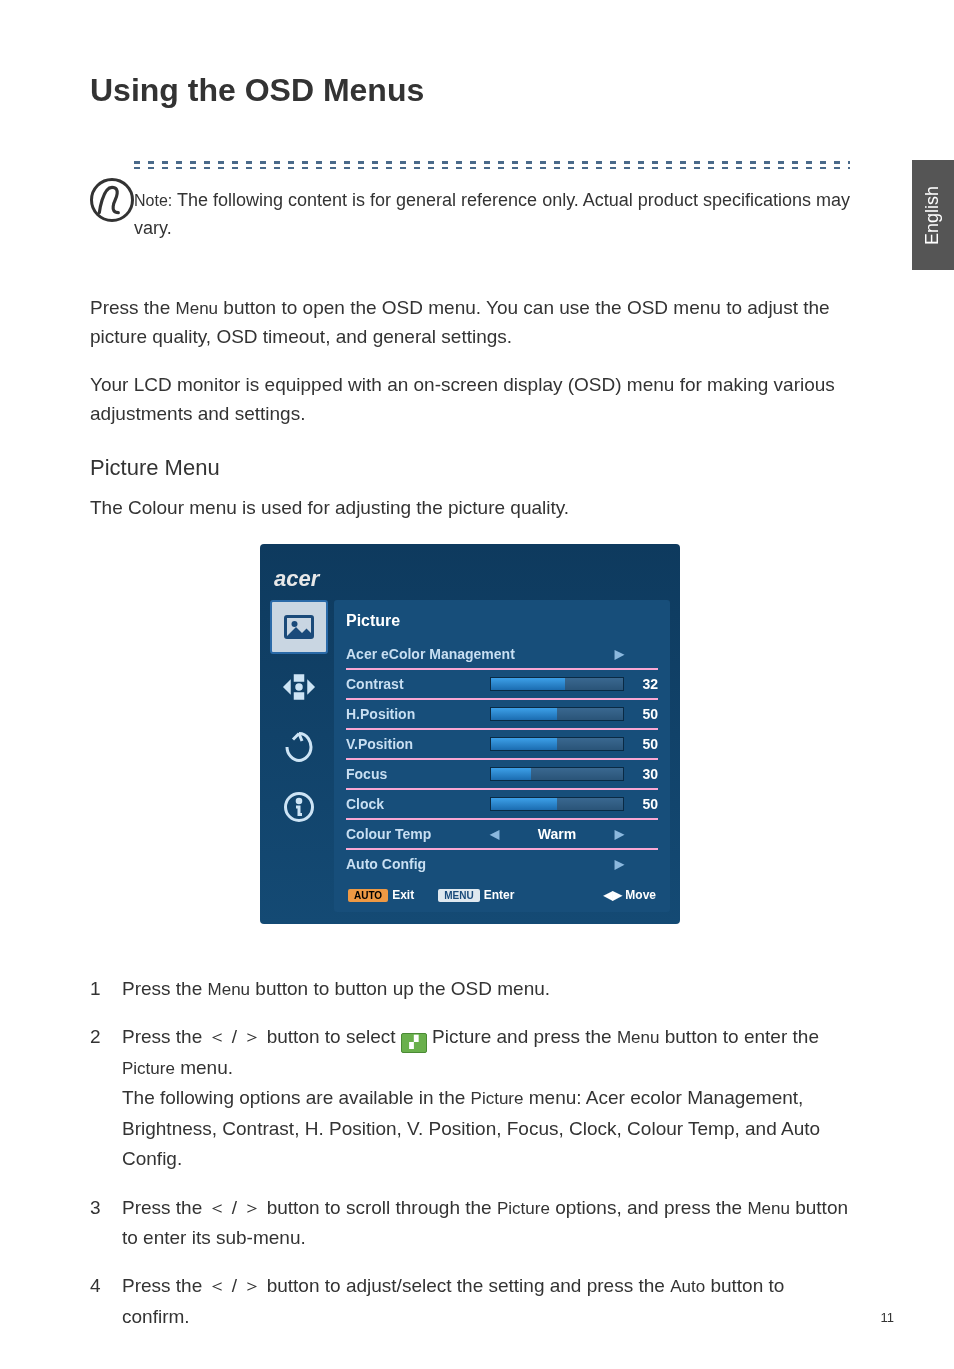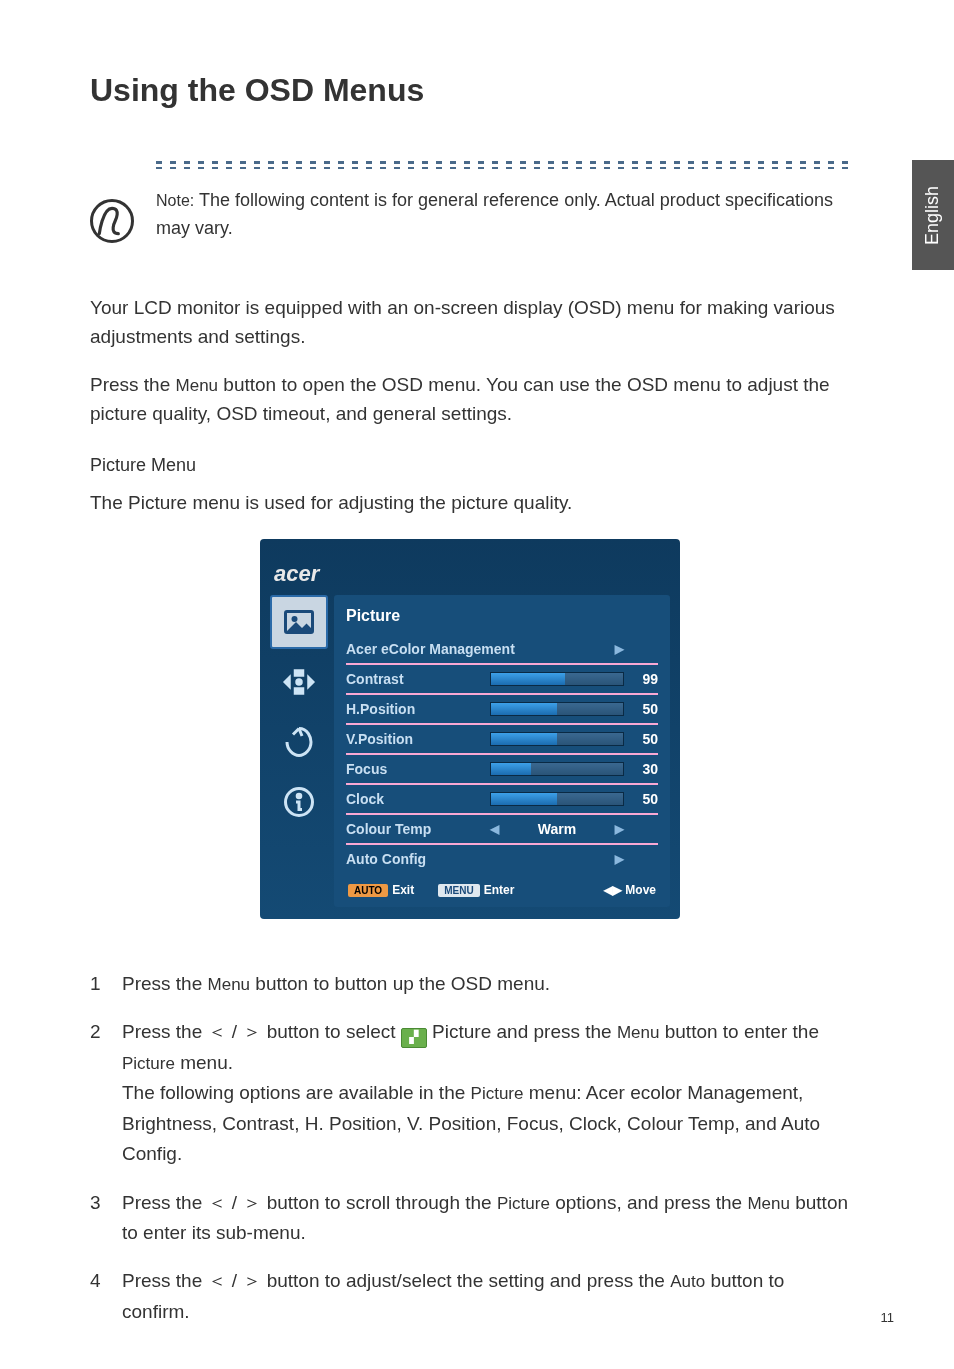--- a/index.html
+++ b/index.html
@@ -30,22 +30,21 @@
   }
   .content {
     position: absolute;
     left: 90px;
     top: 72px;
     width: 760px;
   }
   h1 { font-size: 32px; font-weight: 700; margin-bottom: 48px; }
   .note-row {
     display: flex;
-    align-items: flex-end;
-    gap: 22px;
+    align-items: center;
     margin-bottom: 50px;
   }
   .note-icon {
     width: 44px; height: 44px;
     border: 3px solid #333; border-radius: 50%;
     display: flex; align-items: center; justify-content: center;
     font-style: italic; font-weight: bold; font-size: 26px;
     flex-shrink: 0;
   }
   .note-body { flex: 1; padding-top: 4px; }
@@ -54,21 +53,21 @@
     background-image: repeating-linear-gradient(to right,#4a6a8a 0,#4a6a8a 6px,transparent 6px,transparent 14px),
                       repeating-linear-gradient(to right,#4a6a8a 0,#4a6a8a 6px,transparent 6px,transparent 14px);
     background-size: 100% 3px;
     background-position: 0 0, 0 6px;
     background-repeat: no-repeat;
     margin-bottom: 18px;
   }
   .note-text { font-size: 18px; line-height: 1.55; }
   .note-label { font-family: Verdana, sans-serif; font-size: 16px; }
   .para { font-size: 19px; line-height: 1.55; margin-bottom: 18px; }
-  h2 { font-size: 18px; font-weight: 500; margin: 26px 0 12px; }
+  h2 { font-size: 22px; font-weight: 500; margin: 26px 0 12px; }
   .osd-wrap { display: flex; justify-content: center; margin: 22px 0 50px; }
   .osd {
     width: 420px;
     background: linear-gradient(#0e3a5e,#144a74);
     border-radius: 4px;
     padding: 22px 10px 12px;
     color: #fff;
   }
   .osd-brand { font-style: italic; font-weight: bold; font-size: 22px; padding: 0 4px 8px; color: #e8e8e8; }
   .osd-body { display: flex; gap: 6px; }
@@ -154,27 +153,27 @@
       </svg>
     </div>
     <div class="note-body">
       <div class="dotted"></div>
       <p class="note-text">
         <span class="note-label">Note:</span><span> The following content is for general reference only. Actual product specifications may vary.</span>
       </p>
     </div>
   </div>
 
-  <p class="para">Your LCD monitor is equipped with an on-screen display (OSD) menu for making various adjustments and settings.</p>
   <p class="para">
     <span>Press the </span><span class="mono">Menu</span><span> button to open the OSD menu. You can use the OSD menu to adjust the picture quality, OSD timeout, and general settings.</span>
   </p>
+  <p class="para">Your LCD monitor is equipped with an on-screen display (OSD) menu for making various adjustments and settings.</p>
 
   <h2>Picture Menu</h2>
-  <p class="para">The Picture menu is used for adjusting the picture quality.</p>
+  <p class="para">The Colour menu is used for adjusting the picture quality.</p>
 
   <div class="osd-wrap">
     <div class="osd">
       <div class="osd-brand">acer</div>
       <div class="osd-body">
         <div class="osd-nav">
           <div class="osd-ic active">
             <svg viewBox="0 0 24 24">
                 <rect x="3" y="5" width="18" height="14" rx="1" fill="none" stroke="#1a4a7a" stroke-width="2"></rect>
                 <circle cx="9" cy="10" r="2" fill="#1a4a7a"></circle>
@@ -210,21 +209,21 @@
               <div class="osd-row">
                 <span class="osd-label" style="width: auto; flex: 1 1 0%;">Acer eColor Management</span>
                 <span class="osd-arr">▶</span>
                 <span class="osd-val">&nbsp;</span>
               </div>
               <div class="osd-row">
                 <span class="osd-label">Contrast</span>
                 <span class="osd-bar">
                   <span class="osd-fill" style="width: 56%;"></span>
                 </span>
-                <span class="osd-val">99</span>
+                <span class="osd-val">32</span>
               </div>
               <div class="osd-row">
                 <span class="osd-label">H.Position</span>
                 <span class="osd-bar">
                   <span class="osd-fill" style="width: 50%;"></span>
                 </span>
                 <span class="osd-val">50</span>
               </div>
               <div class="osd-row">
                 <span class="osd-label">V.Position</span>

